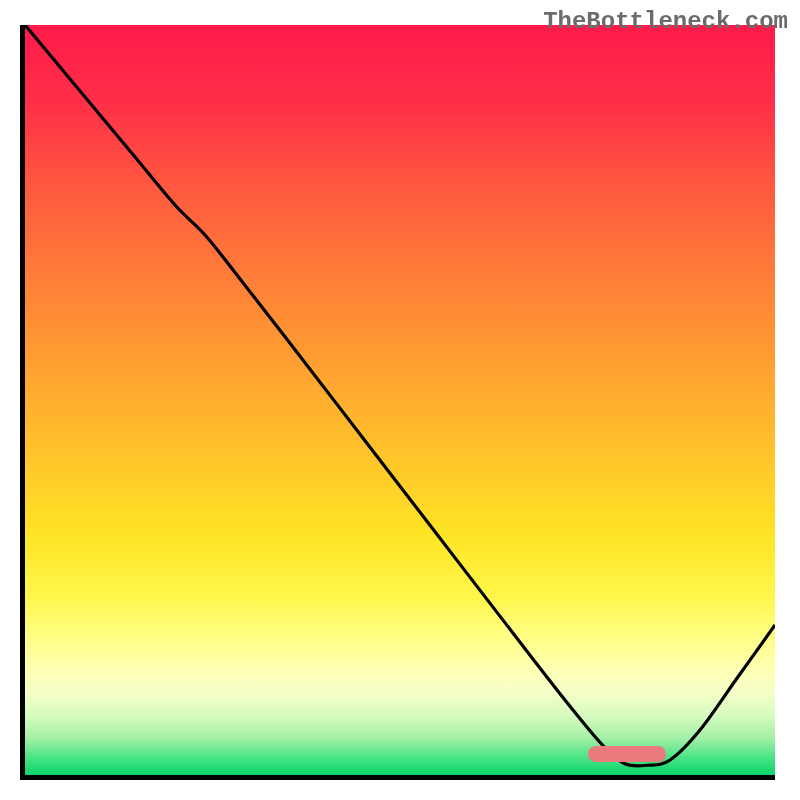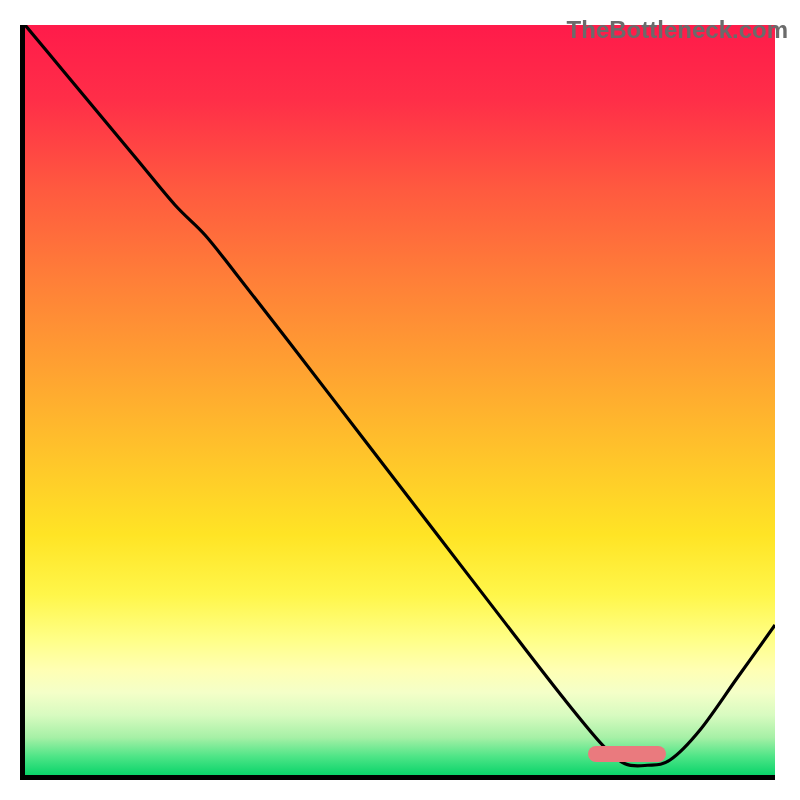--- a/index.html
+++ b/index.html
@@ -10,26 +10,26 @@
     background: #ffffff;
     font-family: Arial, sans-serif;
   }
   .chart-container {
     position: relative;
     width: 800px;
     height: 800px;
   }
   .watermark {
     position: absolute;
-    top: 16px;
+    top: 8px;
     right: 12px;
     font-size: 24px;
     font-weight: bold;
     color: #6b6b6b;
-    font-family: Liberation Sans, sans-serif;
+    font-family: Liberation Mono, monospace;
     z-index: 10;
   }
   .plot-area {
     position: absolute;
     left: 25px;
     top: 25px;
     width: 750px;
     height: 750px;
     overflow: hidden;
   }

